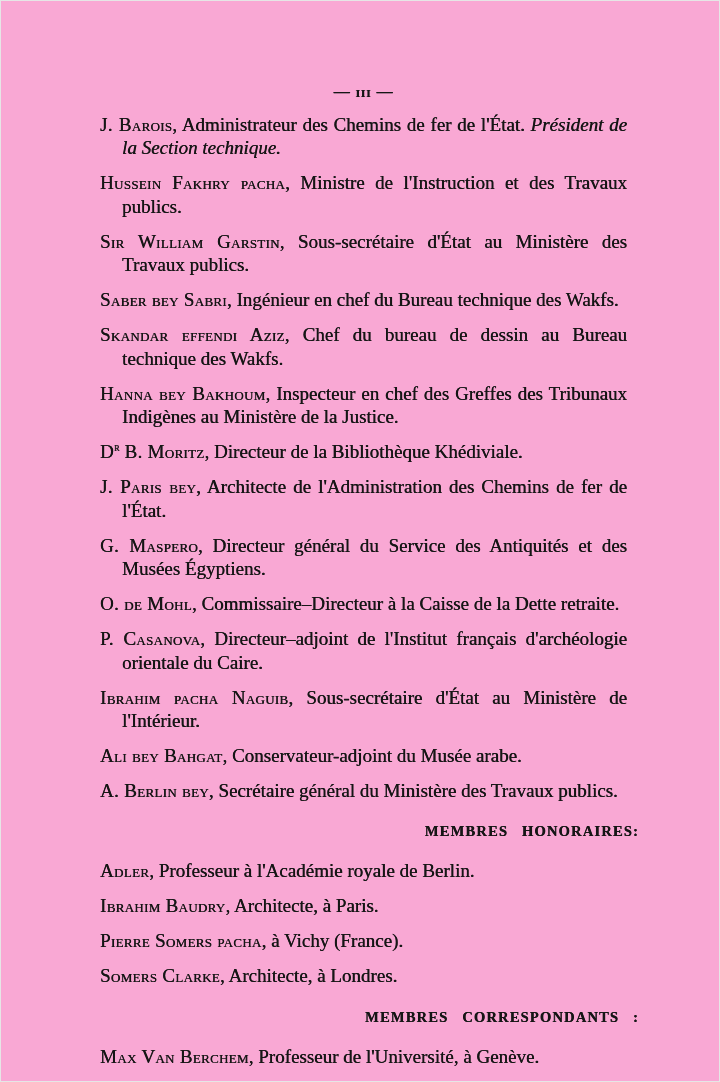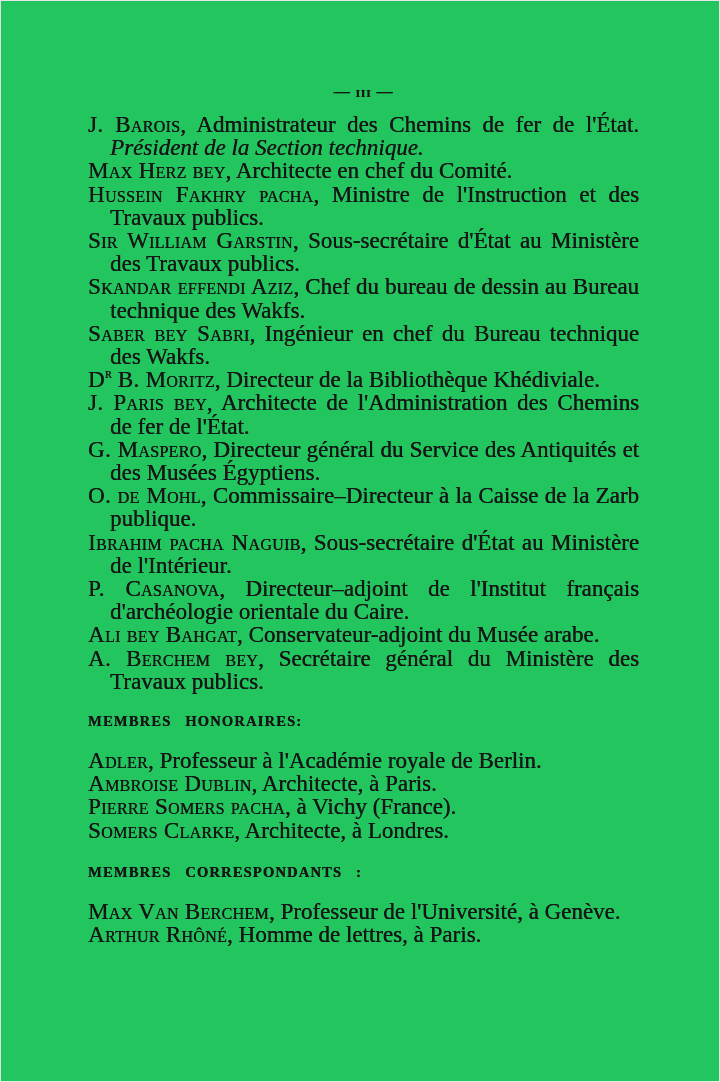--- a/index.html
+++ b/index.html
@@ -4,21 +4,21 @@
 <style>
   html, body {
     margin: 0;
     padding: 0;
     background: #ffffff;
   }
   .page {
     position: relative;
     width: 720px;
     height: 1082px;
-    background: #22c55e;
+    background: #f9a8d4;
     box-sizing: border-box;
     border: 1px solid #e6e6e6;
     overflow: hidden;
     font-family: "Liberation Serif", "DejaVu Serif", serif;
     color: #161616;
   }
   .content {
     position: absolute;
     left: 87px;
     top: 82px;
@@ -27,82 +27,82 @@
   }
   .page-number {
     text-align: center;
     font-variant: small-caps;
     font-weight: bold;
     font-size: 16px;
     letter-spacing: 1px;
     margin-bottom: 12px;
   }
   .member-list p.entry {
-    margin: 0;
-    font-size: 23px;
+    margin: 12px;
+    font-size: 19px;
     line-height: 23.2px;
     text-align: justify;
     padding-left: 22px;
     text-indent: -22px;
   }
   .seg-sc {
     font-variant: small-caps;
     letter-spacing: 0.3px;
   }
   .seg-i {
     font-style: italic;
   }
   .seg-sup {
     font-variant: small-caps;
     vertical-align: super;
     font-size: 0.62em;
     line-height: 0;
   }
   .section-heading {
-    text-align: left;
+    text-align: right;
     font-weight: bold;
     font-size: 14.5px;
     letter-spacing: 1.2px;
     word-spacing: 9px;
     margin: 20px 0 19px 0;
   }
   .section-heading.second {
     margin-top: 22px;
   }
 </style>
 </head>
 <body>
 
 <div class="page">
   <div class="content">
 
     <div class="page-number">— iii —</div>
 
     <div class="member-list">
         <p class="entry"><span class="seg-sc">J. Barois</span><span class="seg-n">, Administrateur des Chemins de fer de l'État. </span><span class="seg-i">Président de la Section technique.</span></p>
-        <p class="entry"><span class="seg-sc">Max Herz bey</span><span class="seg-n">, Architecte en chef du Comité.</span></p>
         <p class="entry"><span class="seg-sc">Hussein Fakhry pacha</span><span class="seg-n">, Ministre de l'Instruction et des Travaux publics.</span></p>
         <p class="entry"><span class="seg-sc">Sir William Garstin</span><span class="seg-n">, Sous-secrétaire d'État au Ministère des Travaux publics.</span></p>
+        <p class="entry"><span class="seg-sc">Saber bey Sabri</span><span class="seg-n">, Ingénieur en chef du Bureau technique des Wakfs.</span></p>
         <p class="entry"><span class="seg-sc">Skandar effendi Aziz</span><span class="seg-n">, Chef du bureau de dessin au Bureau technique des Wakfs.</span></p>
-        <p class="entry"><span class="seg-sc">Saber bey Sabri</span><span class="seg-n">, Ingénieur en chef du Bureau technique des Wakfs.</span></p>
+        <p class="entry"><span class="seg-sc">Hanna bey Bakhoum</span><span class="seg-n">, Inspecteur en chef des Greffes des Tribunaux Indigènes au Ministère de la Justice.</span></p>
         <p class="entry"><span class="seg-sc">D</span><span class="seg-sup">r</span><span class="seg-sc"> B. Moritz</span><span class="seg-n">, Directeur de la Bibliothèque Khédiviale.</span></p>
         <p class="entry"><span class="seg-sc">J. Paris bey</span><span class="seg-n">, Architecte de l'Administration des Chemins de fer de l'État.</span></p>
         <p class="entry"><span class="seg-sc">G. Maspero</span><span class="seg-n">, Directeur général du Service des Antiquités et des Musées Égyptiens.</span></p>
-        <p class="entry"><span class="seg-sc">O. de Mohl</span><span class="seg-n">, Commissaire–Directeur à la Caisse de la Zarb publique.</span></p>
+        <p class="entry"><span class="seg-sc">O. de Mohl</span><span class="seg-n">, Commissaire–Directeur à la Caisse de la Dette retraite.</span></p>
+        <p class="entry"><span class="seg-sc">P. Casanova</span><span class="seg-n">, Directeur–adjoint de l'Institut français d'archéologie orientale du Caire.</span></p>
         <p class="entry"><span class="seg-sc">Ibrahim pacha Naguib</span><span class="seg-n">, Sous-secrétaire d'État au Ministère de l'Intérieur.</span></p>
-        <p class="entry"><span class="seg-sc">P. Casanova</span><span class="seg-n">, Directeur–adjoint de l'Institut français d'archéologie orientale du Caire.</span></p>
         <p class="entry"><span class="seg-sc">Ali bey Bahgat</span><span class="seg-n">, Conservateur-adjoint du Musée arabe.</span></p>
-        <p class="entry"><span class="seg-sc">A. Berchem bey</span><span class="seg-n">, Secrétaire général du Ministère des Travaux publics.</span></p>
+        <p class="entry"><span class="seg-sc">A. Berlin bey</span><span class="seg-n">, Secrétaire général du Ministère des Travaux publics.</span></p>
       </div>
 
     <h2 class="section-heading">MEMBRES HONORAIRES:</h2>
 
     <div class="member-list">
         <p class="entry"><span class="seg-sc">Adler</span><span class="seg-n">, Professeur à l'Académie royale de Berlin.</span></p>
-        <p class="entry"><span class="seg-sc">Ambroise Dublin</span><span class="seg-n">, Architecte, à Paris.</span></p>
+        <p class="entry"><span class="seg-sc">Ibrahim Baudry</span><span class="seg-n">, Architecte, à Paris.</span></p>
         <p class="entry"><span class="seg-sc">Pierre Somers pacha</span><span class="seg-n">, à Vichy (France).</span></p>
         <p class="entry"><span class="seg-sc">Somers Clarke</span><span class="seg-n">, Architecte, à Londres.</span></p>
       </div>
 
     <h2 class="section-heading second">MEMBRES CORRESPONDANTS :</h2>
 
     <div class="member-list">
         <p class="entry"><span class="seg-sc">Max Van Berchem</span><span class="seg-n">, Professeur de l'Université, à Genève.</span></p>
         <p class="entry"><span class="seg-sc">Arthur Rhôné</span><span class="seg-n">, Homme de lettres, à Paris.</span></p>
       </div>

